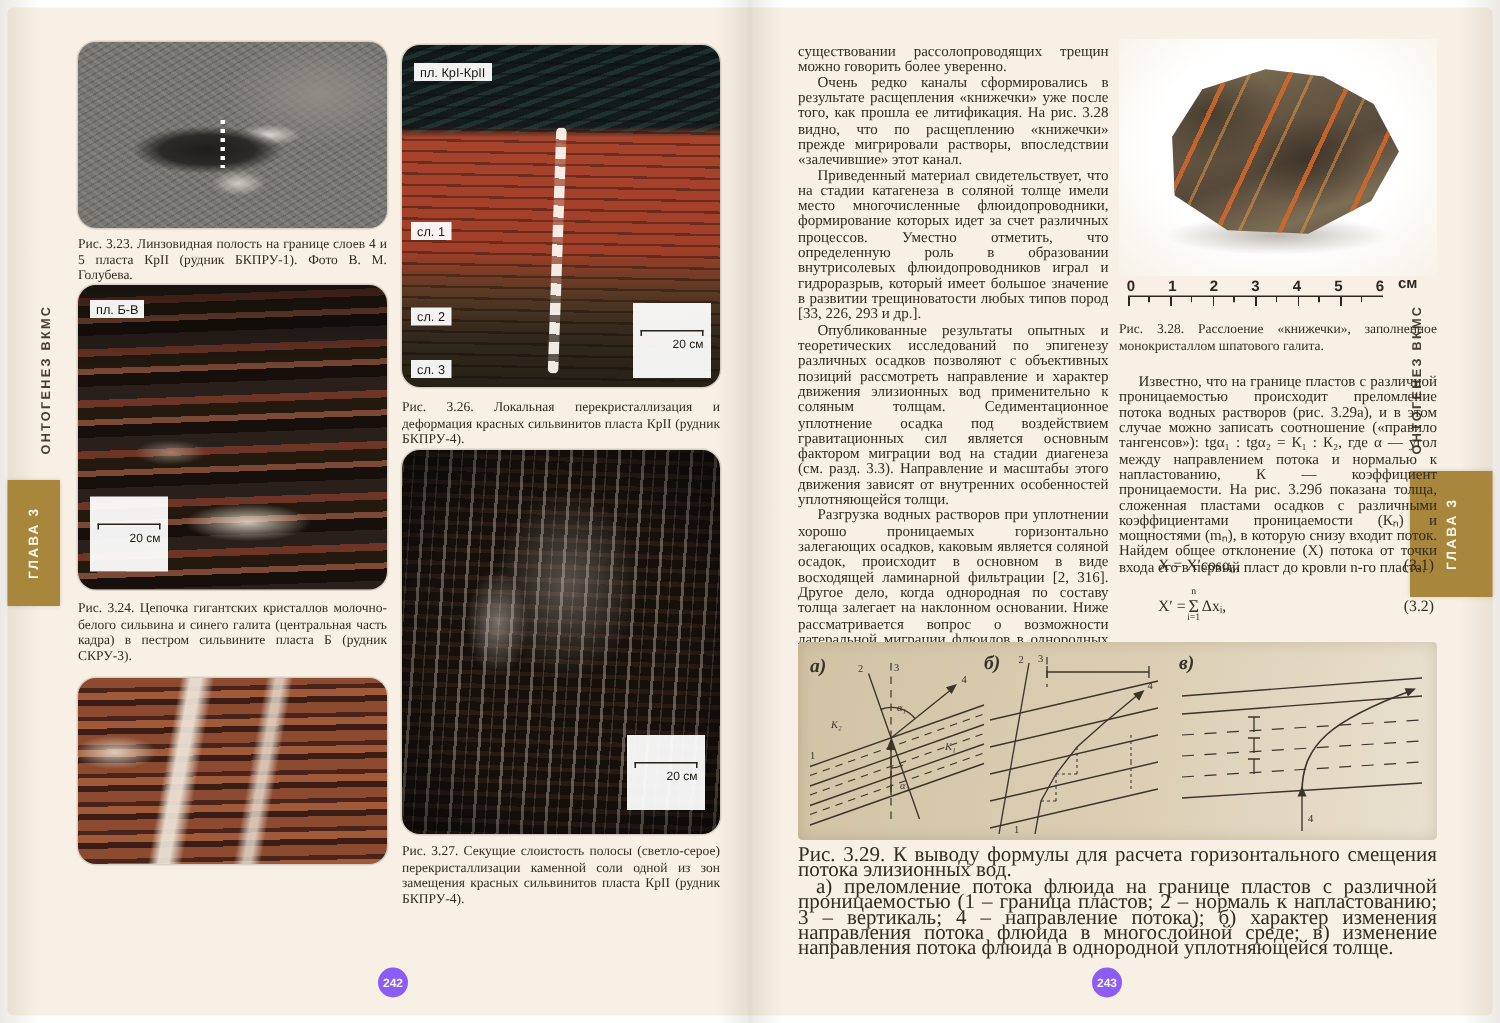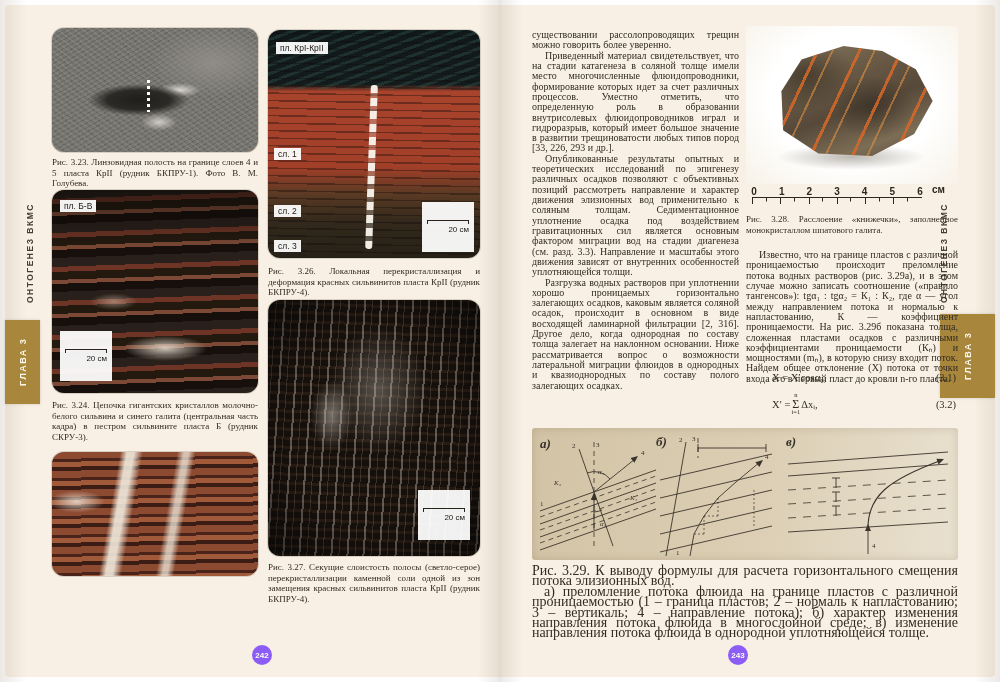--- a/index.html
+++ b/index.html
@@ -162,20 +162,21 @@
          repeating-linear-gradient(2deg,rgba(90,60,40,.25) 0 3px,transparent 3px 9px);">
     <div class="scalebar" style="right:10px;bottom:16px;width:42px;">
       <div class="bar"></div>
       <span>20 см</span>
     </div>
   </div>
   <div class="cap" style="left:268px;top:562px;width:212px;">Рис. 3.27. Секущие слоистость полосы (светло-серое) перекристаллизации каменной соли одной из зон замещения красных сильвинитов пласта КрII (рудник БКПРУ-4).</div>
 
   <div class="body-col" style="left:532px;top:30px;width:207px;">
     <p class="noindent">существовании рассолопроводящих трещин можно говорить более уверенно.</p>
+    <p>Очень редко каналы сформировались в результате расщепления «книжечки» уже после того, как прошла ее литификация. На рис. 3.28 видно, что по расщеплению «книжечки» прежде мигрировали растворы, впоследствии «залечившие» этот канал.</p>
     <p>Приведенный материал свидетельствует, что на стадии катагенеза в соляной толще имели место многочисленные флюидопроводники, формирование которых идет за счет различных процессов. Уместно отметить, что определенную роль в образовании внутрисолевых флюидопроводников играл и гидроразрыв, который имеет большое значение в развитии трещиноватости любых типов пород [33, 226, 293 и др.].</p>
     <p>Опубликованные результаты опытных и теоретических исследований по эпигенезу различных осадков позволяют с объективных позиций рассмотреть направление и характер движения элизионных вод применительно к соляным толщам. Седиментационное уплотнение осадка под воздействием гравитационных сил является основным фактором миграции вод на стадии диагенеза (см. разд. 3.3). Направление и масштабы этого движения зависят от внутренних особенностей уплотняющейся толщи.</p>
     <p>Разгрузка водных растворов при уплотнении хорошо проницаемых горизонтально залегающих осадков, каковым является соляной осадок, происходит в основном в виде восходящей ламинарной фильтрации [2, 316]. Другое дело, когда однородная по составу толща залегает на наклонном основании. Ниже рассматривается вопрос о возможности латеральной миграции флюидов в однородных и квазиоднородных по составу полого залегающих осадках.</p>
   </div>
 
   <div class="specimen-bg" style="left:746px;top:26px;width:212px;height:158px;">
     <div class="rock-shadow"></div>
     <div class="rock"></div>
   </div>
 

